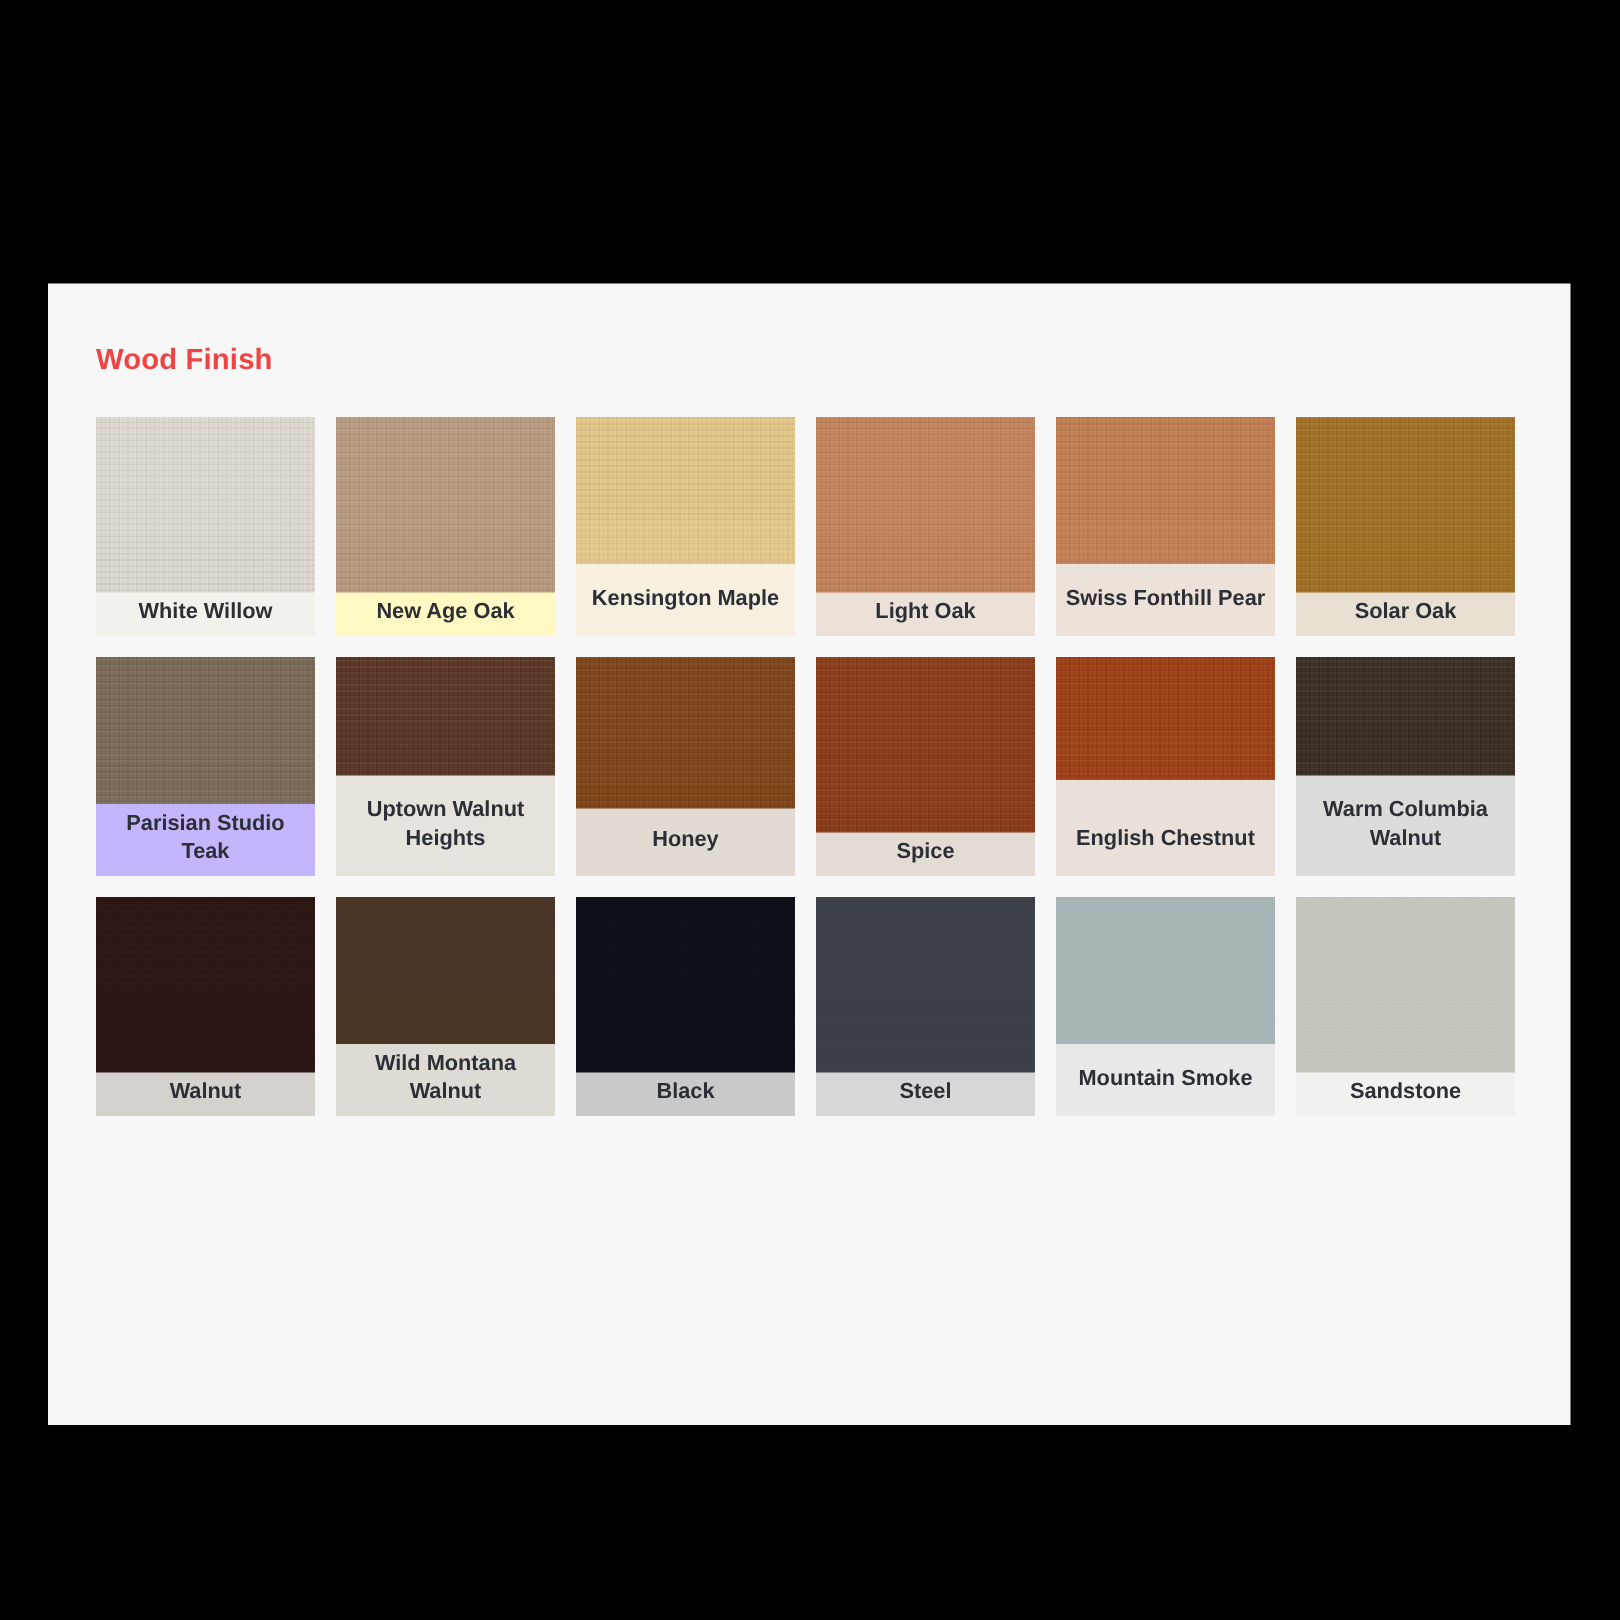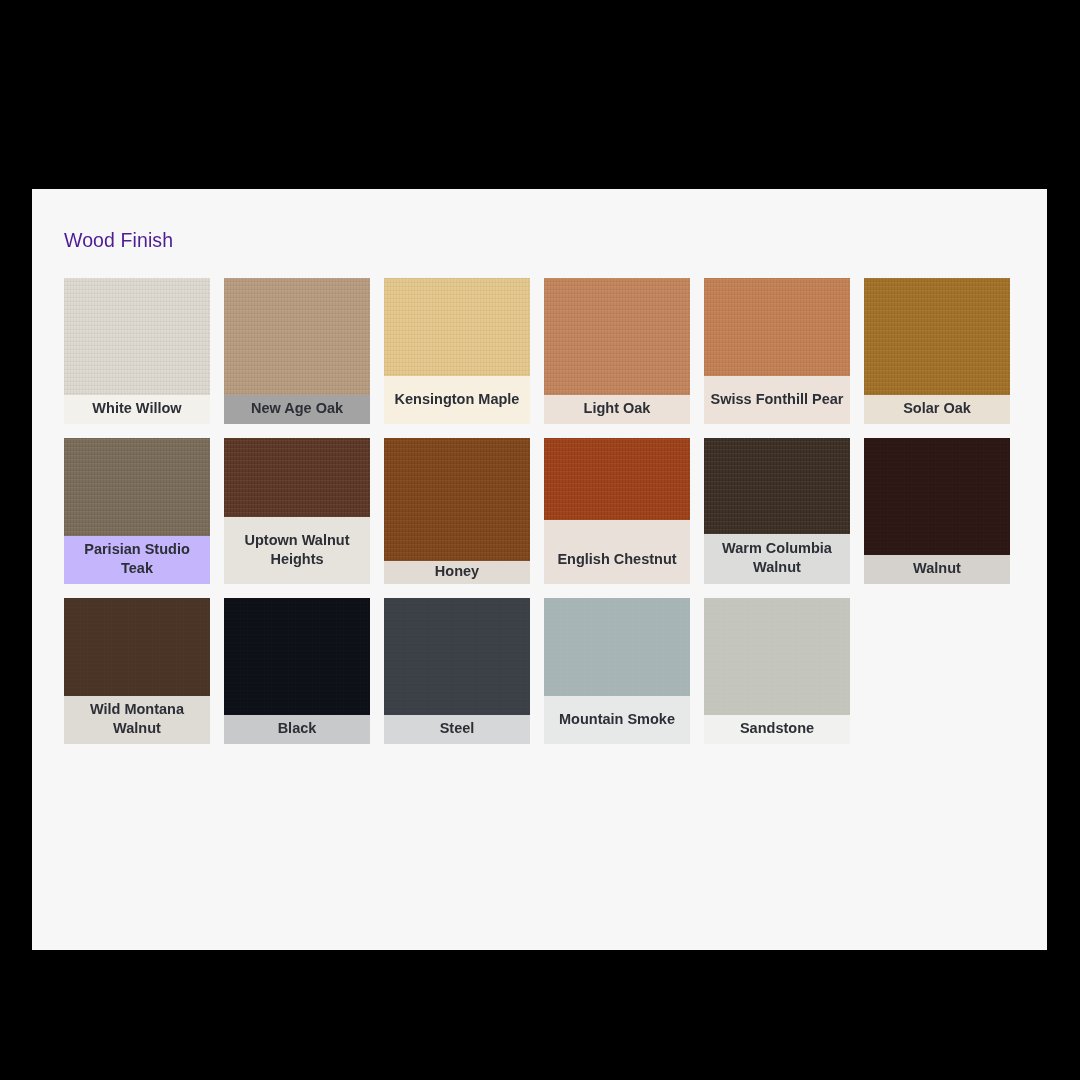--- a/index.html
+++ b/index.html
@@ -32,22 +32,22 @@
     overflow: hidden;
   }
 
   #panel-inner {
     padding: 40px 32px 0 32px;
   }
 
   .section-title {
     font-family: "Liberation Sans", sans-serif;
     font-size: 19.5px;
-    font-weight: normal;
-    color: #4c1d95;
+    font-weight: bold;
+    color: #ef4444;
     letter-spacing: 0.1px;
     margin: 0 0 26px 0;
     line-height: 1.2;
   }
 
   
   .swatch-grid {
     display: flex;
     flex-wrap: wrap;
     gap: 14px 14px;
@@ -130,21 +130,21 @@
 
       <h2 class="section-title">Wood Finish</h2>
 
       <div class="swatch-grid" id="swatch-grid">
           <div class="swatch-card" style="background: rgb(243, 241, 236);">
             <div class="swatch-chip" style="background: rgb(221, 216, 207);"></div>
             <div class="swatch-label" style="height: 29px;">
               <span>White Willow</span>
             </div>
           </div>
-          <div class="swatch-card" style="background: #a3a3a3;">
+          <div class="swatch-card" style="background: #fef9c3;">
             <div class="swatch-chip" style="background: rgb(182, 154, 126);"></div>
             <div class="swatch-label" style="height: 29px;">
               <span>New Age Oak</span>
             </div>
           </div>
           <div class="swatch-card" style="background: rgb(247, 240, 225);">
             <div class="swatch-chip" style="background: rgb(227, 198, 138);"></div>
             <div class="swatch-label" style="height: 48px;">
               <span>Kensington Maple</span>
             </div>
@@ -174,33 +174,39 @@
             </div>
           </div>
           <div class="swatch-card" style="background: rgb(230, 226, 220);">
             <div class="swatch-chip" style="background: rgb(89, 53, 36);"></div>
             <div class="swatch-label" style="height: 67px;">
               <span>Uptown Walnut Heights</span>
             </div>
           </div>
           <div class="swatch-card" style="background: rgb(226, 219, 211);">
             <div class="swatch-chip" style="background: rgb(125, 68, 24);"></div>
-            <div class="swatch-label" style="height: 23px;">
+            <div class="swatch-label" style="height: 45px;">
               <span>Honey</span>
+            </div>
+          </div>
+          <div class="swatch-card" style="background: rgb(227, 220, 213);">
+            <div class="swatch-chip" style="background: rgb(138, 59, 24);"></div>
+            <div class="swatch-label" style="height: 29px;">
+              <span>Spice</span>
             </div>
           </div>
           <div class="swatch-card" style="background: rgb(232, 224, 217); gap: 16px;">
             <div class="swatch-chip" style="background: rgb(156, 63, 22);"></div>
             <div class="swatch-label" style="height: 48px;">
               <span>English Chestnut</span>
             </div>
           </div>
           <div class="swatch-card" style="background: rgb(220, 220, 218);">
             <div class="swatch-chip" style="background: rgb(58, 45, 34);"></div>
-            <div class="swatch-label" style="height: 50px; justify-content: flex-end;">
+            <div class="swatch-label" style="height: 67px; justify-content: flex-end;">
               <span>Warm Columbia Walnut</span>
             </div>
           </div>
           <div class="swatch-card" style="background: rgb(213, 210, 205);">
             <div class="swatch-chip flat" style="background: rgb(45, 23, 20);"></div>
             <div class="swatch-label" style="height: 29px;">
               <span>Walnut</span>
             </div>
           </div>
           <div class="swatch-card" style="background: rgb(222, 218, 212);">

